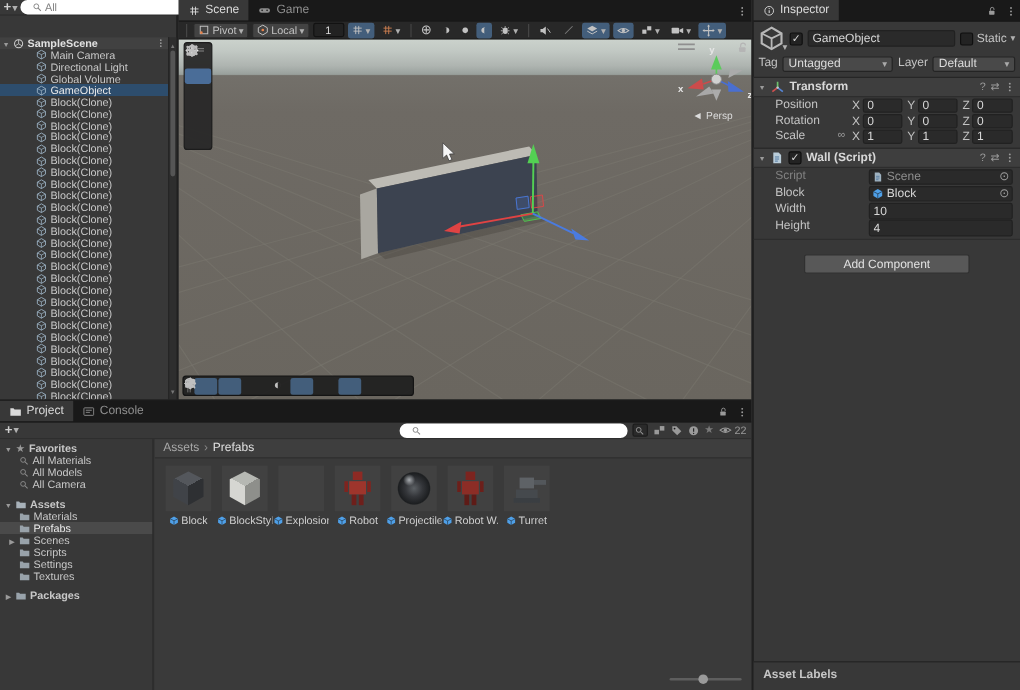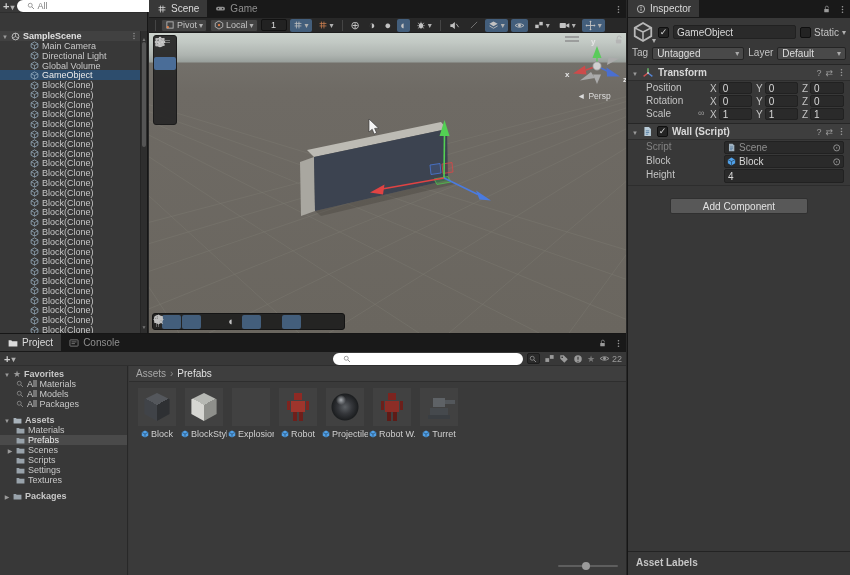--- a/index.html
+++ b/index.html
@@ -1045,20 +1045,24 @@
         <span class="ic" style="color:#4fa0e8">
             <svg width="9" height="9">
               <use href="#i-cubefill"></use>
             </svg>
           </span>
         <span class="ov">Block</span>
         <span class="gi gi-picker"></span>
       </span>
     </div>
     <div class="irow" style="height:13px">
+      <span class="wlabel ilabel">Width</span>
+      <input class="tin" style="flex: 1 1 0%;" value="10">
+    </div>
+    <div class="irow" style="height:13px">
       <span class="wlabel ilabel">Height</span>
       <input class="tin" style="flex: 1 1 0%;" value="4">
     </div>
     <div class="sepline"></div>
     <button class="addc">Add Component</button>
 
     <div class="alabels">
       <span>Asset Labels</span>
     </div>
   </div>
@@ -1160,21 +1164,21 @@
               </svg>
             </span>
             <span>All Models</span>
           </div>
           <div class="p-row child">
             <span class="ic" style="color:#909090">
               <svg width="8" height="8">
                 <use href="#i-mag"></use>
               </svg>
             </span>
-            <span>All Packages</span>
+            <span>All Camera</span>
           </div>
         </div>
       <div class="p-gap"></div>
       <div class="p-row">
         <span class="arr show gi gi-foldopen"></span>
         <span class="ic" style="color:#a8b2ba">
             <svg width="9" height="9">
               <use href="#i-folder"></use>
             </svg>
           </span>

